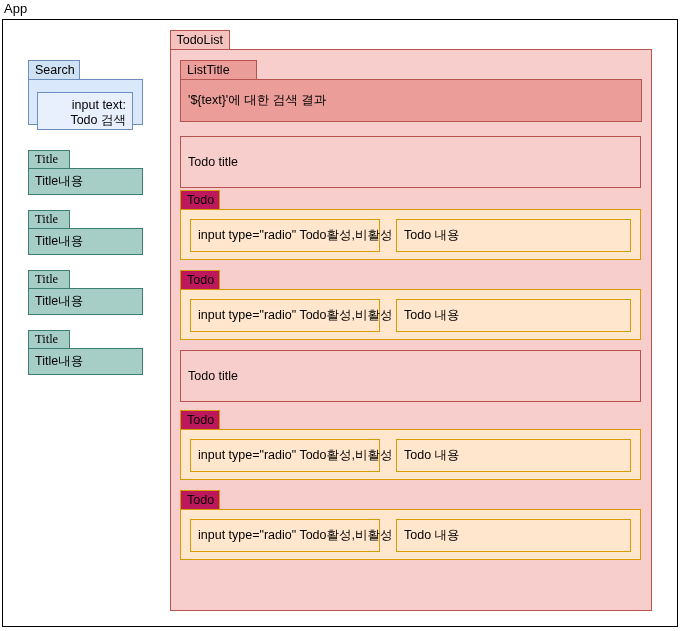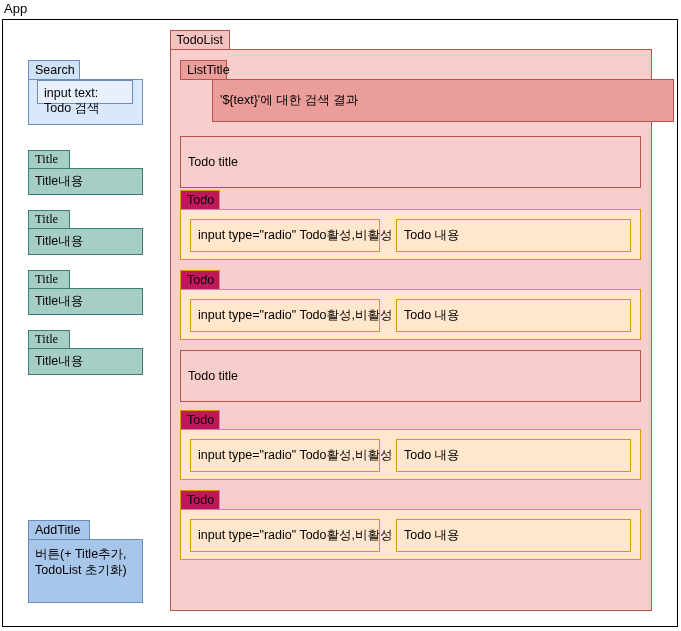--- a/index.html
+++ b/index.html
@@ -149,21 +149,20 @@
     border-color: #b85450;
   }
   .listtitle-body {
     background: #ea9d99;
     border-color: #b85450;
     display: flex;
     align-items: center;
     padding-left: 7px;
     font-size: 12.5px;
     color: #000;
-    margin-left: 32px;
   }
 
   
   .todotitle-box {
     position: absolute;
     box-sizing: border-box;
     background: #f8cecc;
     border: 1px solid #b85450;
     display: flex;
     align-items: center;
@@ -205,21 +204,21 @@
 
   <div class="app-frame"></div>
 
 
   <div class="pkg" style="left:28px; top:60px; width:115px; height:65px;">
     <div class="pkg-tab search-tab" style="left:0px; top:0px; width:52px; height:20px;">
       <span>Search</span>
     </div>
     <div class="pkg-body search-body" style="left:0px; top:19px; width:115px; height:46px;"></div>
   </div>
-  <div class="search-input" style="left:37px; top:80px; width:96px; height:24px; z-index:4;">
+  <div class="search-input" style="left:37px; top:92px; width:96px; height:38px; z-index:4;text-align:right;">
     <span>input text: Todo 검색</span>
   </div>
 
   <div class="pkg" style="left:28px; top:150px; width:115px; height:45px;">
     <div class="pkg-tab title-tab" style="left:0px; top:0px; width:42px; height:19px;">
       <span>Title</span>
     </div>
     <div class="pkg-body title-body" style="left:0px; top:18px; width:115px; height:27px;">
       <span>Title내용</span>
     </div>
@@ -245,38 +244,30 @@
 
   <div class="pkg" style="left:28px; top:330px; width:115px; height:45px;">
     <div class="pkg-tab title-tab" style="left:0px; top:0px; width:42px; height:19px;">
       <span>Title</span>
     </div>
     <div class="pkg-body title-body" style="left:0px; top:18px; width:115px; height:27px;">
       <span>Title내용</span>
     </div>
   </div>
 
-  <div class="pkg" style="left:28px; top:520px; width:115px; height:83px;">
-    <div class="pkg-tab addtitle-tab" style="left:0px; top:0px; width:62px; height:20px;">
-      <span>AddTitle</span>
-    </div>
-    <div class="pkg-body addtitle-body" style="left:0px; top:19px; width:115px; height:64px;">
-      <span>버튼(+ Title추가, TodoList 초기화)</span>
-    </div>
-  </div>
 
   <div class="pkg" style="left:170px; top:30px; width:482px; height:581px;">
     <div class="pkg-tab todolist-tab" style="left:0px; top:0px; width:60px; height:20px;justify-content:flex-end;">
       <span>TodoList</span>
     </div>
     <div class="pkg-body todolist-body" style="left:0px; top:19px; width:482px; height:562px;"></div>
   </div>
 
   <div class="pkg" style="left:180px; top:60px; width:462px; height:62px;">
-    <div class="pkg-tab listtitle-tab" style="left:0px; top:0px; width:47px; height:20px;">
+    <div class="pkg-tab listtitle-tab" style="left:0px; top:0px; width:77px; height:20px;">
       <span>ListTitle</span>
     </div>
     <div class="pkg-body listtitle-body" style="left:0px; top:19px; width:462px; height:43px;">
       <span>'${text}'에 대한 검색 결과</span>
     </div>
   </div>
 
   <div class="todotitle-box" style="left:180px; top:136px; width:461px; height:52px;">
     <span>Todo title</span>
   </div>

